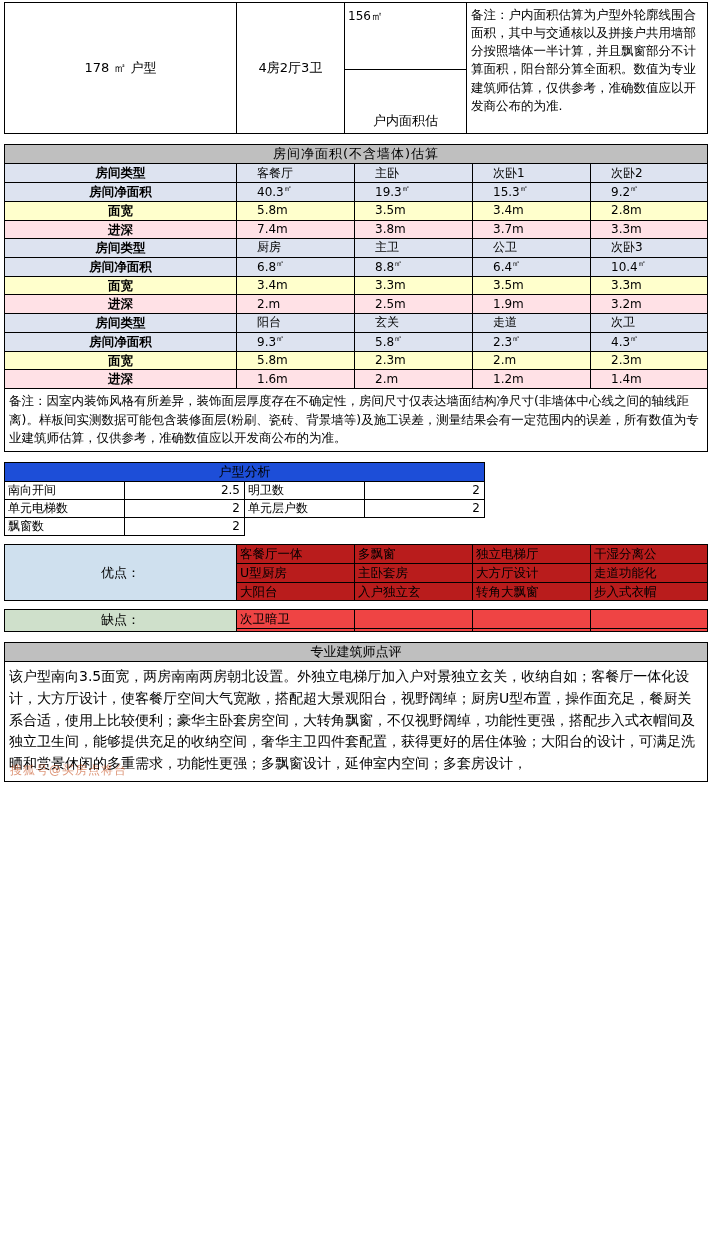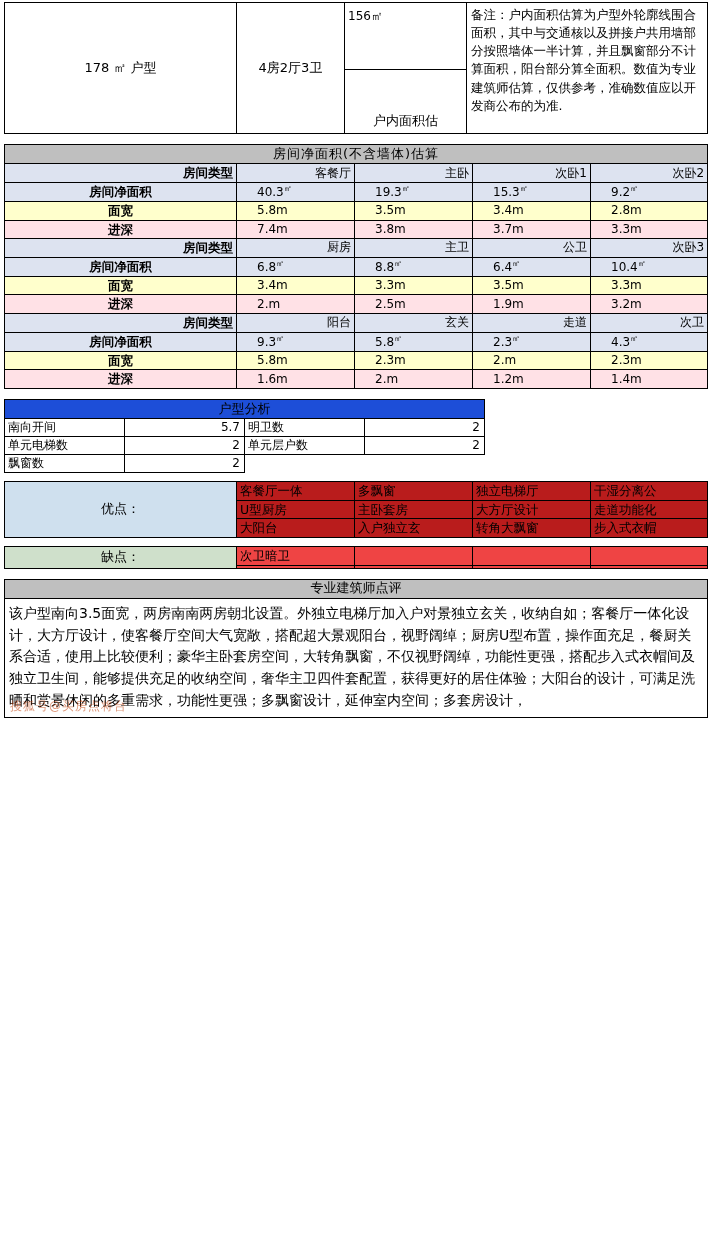--- a/index.html
+++ b/index.html
@@ -70,21 +70,21 @@
     background: #bfbfbf;
     text-align: center;
     font-size: 13px;
     letter-spacing: 1px;
   }
   .label-cell {
     text-align: center;
     font-weight: bold;
     font-size: 12.5px;
   }
-  .row-type td { background: #dde3f0; text-align: right; }
+  .row-type td { background: #dde3f0; }
   .row-type td.label-cell { background: #dde3f0; }
   .row-area td { background: #dde3f0; }
   .row-width td { background: #ffffcc; }
   .row-depth td { background: #ffe1e6; }
   .val { text-align: left; padding-left: 20px; }
   .sup { font-size: 8px; vertical-align: super; }
 
   .note-block td {
     text-align: left;
     font-size: 12.5px;
@@ -123,21 +123,20 @@
     background: #ef4444;
     text-align: left;
     font-size: 12.5px;
   }
 
   
   .rev-title td {
     background: #bfbfbf;
     text-align: center;
     font-size: 13px;
-    font-family: Liberation Mono, monospace;
   }
   .rev-body td {
     text-align: left;
     font-size: 14px;
     line-height: 1.55;
     padding: 4px 4px 6px 4px;
     vertical-align: top;
   }
   .watermark {
     position: relative;
@@ -270,41 +269,44 @@
       <td class="val">2.3m</td>
     </tr>
     <tr class="row-depth">
       <td class="label-cell">进深</td>
       <td class="val">1.6m</td>
       <td class="val">2.m</td>
       <td class="val">1.2m</td>
       <td class="val">1.4m</td>
     </tr>
 
+    <tr class="note-block">
+      <td colspan="5">备注：因室内装饰风格有所差异，装饰面层厚度存在不确定性，房间尺寸仅表达墙面结构净尺寸(非墙体中心线之间的轴线距离)。样板间实测数据可能包含装修面层(粉刷、瓷砖、背景墙等)及施工误差，测量结果会有一定范围内的误差，所有数值为专业建筑师估算，仅供参考，准确数值应以开发商公布的为准。</td>
+    </tr>
   </tbody>
     </table>
 
   <div class="spacer"></div>
 
   <table class="analysis-table">
     <colgroup>
       <col style="width:120px">
         <col style="width:120px">
         <col style="width:120px">
         <col style="width:120px">
         <col style="width:223px">
     </colgroup>
     <tbody>
         <tr class="an-title">
       <td colspan="4">户型分析</td>
       <td style="border:none;background:#fff;"></td>
     </tr>
     <tr>
       <td class="an-label">南向开间</td>
-      <td class="an-val">5.7</td>
+      <td class="an-val">2.5</td>
       <td class="an-label">明卫数</td>
       <td class="an-val">2</td>
       <td style="border:none;background:#fff;"></td>
     </tr>
     <tr>
       <td class="an-label">单元电梯数</td>
       <td class="an-val">2</td>
       <td class="an-label">单元层户数</td>
       <td class="an-val">2</td>
       <td style="border:none;background:#fff;"></td>

